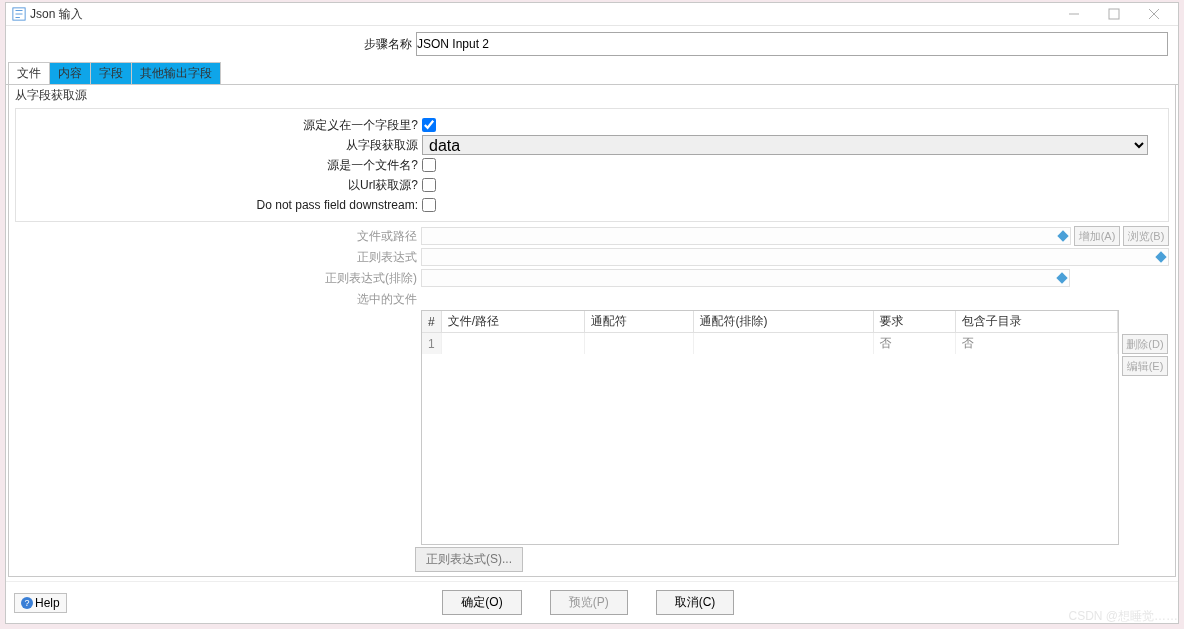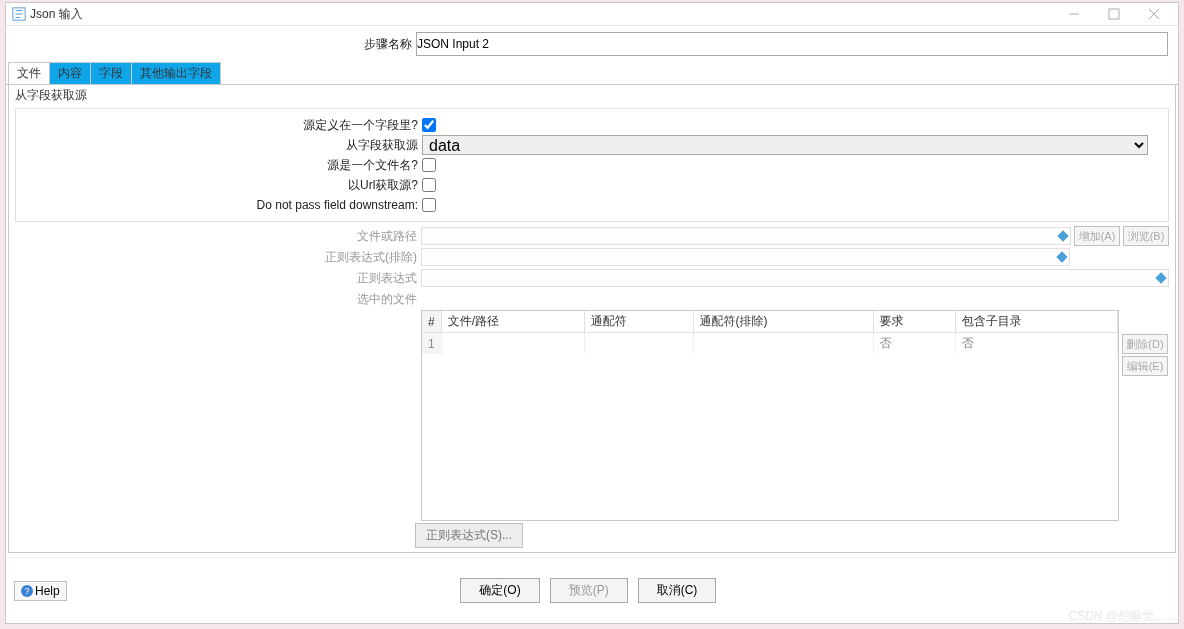--- a/index.html
+++ b/index.html
@@ -201,23 +201,23 @@
     display: flex; align-items: center; gap: 2px;
     cursor: pointer;
   }
   .help-icon {
     width: 12px; height: 12px; border-radius: 50%;
     background: #3a7fd6; color: #fff;
     font-size: 9px; display: inline-flex;
     align-items: center; justify-content: center;
   }
   .action-btns {
-    margin: 16px auto;
-    display: flex;
-    gap: 10px;
+    margin: 4px auto;
+    display: flex;
+    gap: 28px;
   }
   .action-btn {
     border: 1px solid #a7a7a7;
     background: #f4f4f4;
     padding: 3px 18px;
     font-size: 12px;
     cursor: pointer;
   }
   .action-btn.disabled { color: #999; }
   .watermark {
@@ -304,28 +304,28 @@
     <div class="lower">
       <div class="lower-row">
         <div class="lower-label">文件或路径</div>
         <div class="disabled-input">
             <span class="diamond"></span>
           </div>
         <button class="side-btn disabled">增加(A)</button>
         <button class="side-btn disabled">浏览(B)</button>
       </div>
       <div class="lower-row">
+        <div class="lower-label">正则表达式</div>
+        <div class="disabled-input" style="margin-right:0">
+            <span class="diamond"></span>
+          </div>
+      </div>
+      <div class="lower-row">
         <div class="lower-label">正则表达式(排除)</div>
         <div class="disabled-input" style="margin-right:99px">
-            <span class="diamond"></span>
-          </div>
-      </div>
-      <div class="lower-row">
-        <div class="lower-label">正则表达式</div>
-        <div class="disabled-input" style="margin-right:0">
             <span class="diamond"></span>
           </div>
       </div>
       <div class="lower-row">
         <div class="lower-label">选中的文件</div>
       </div>
     </div>
 
     <div class="table-area">
       <div class="table-wrap">

